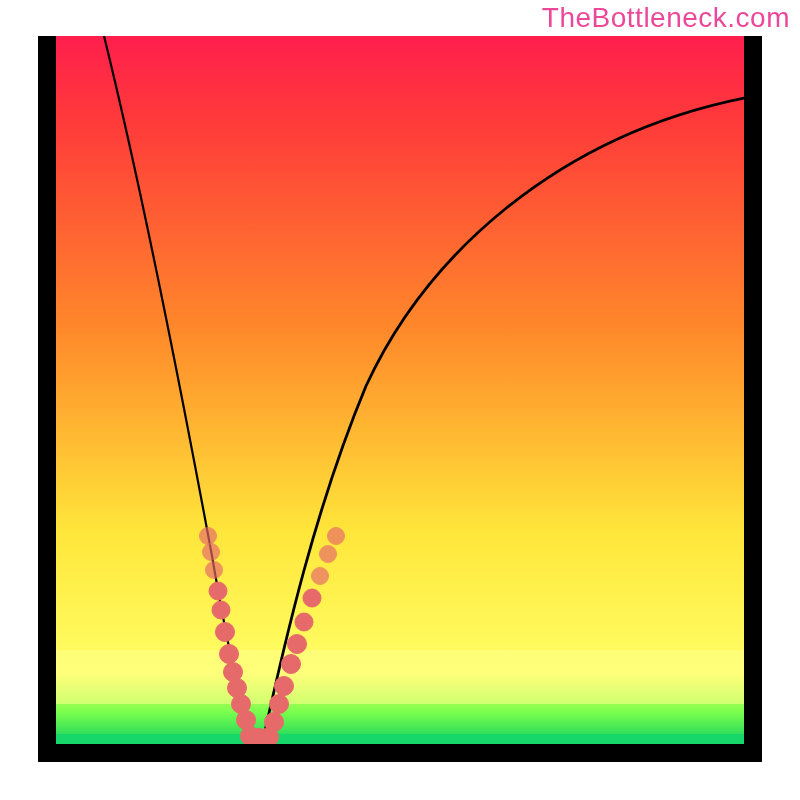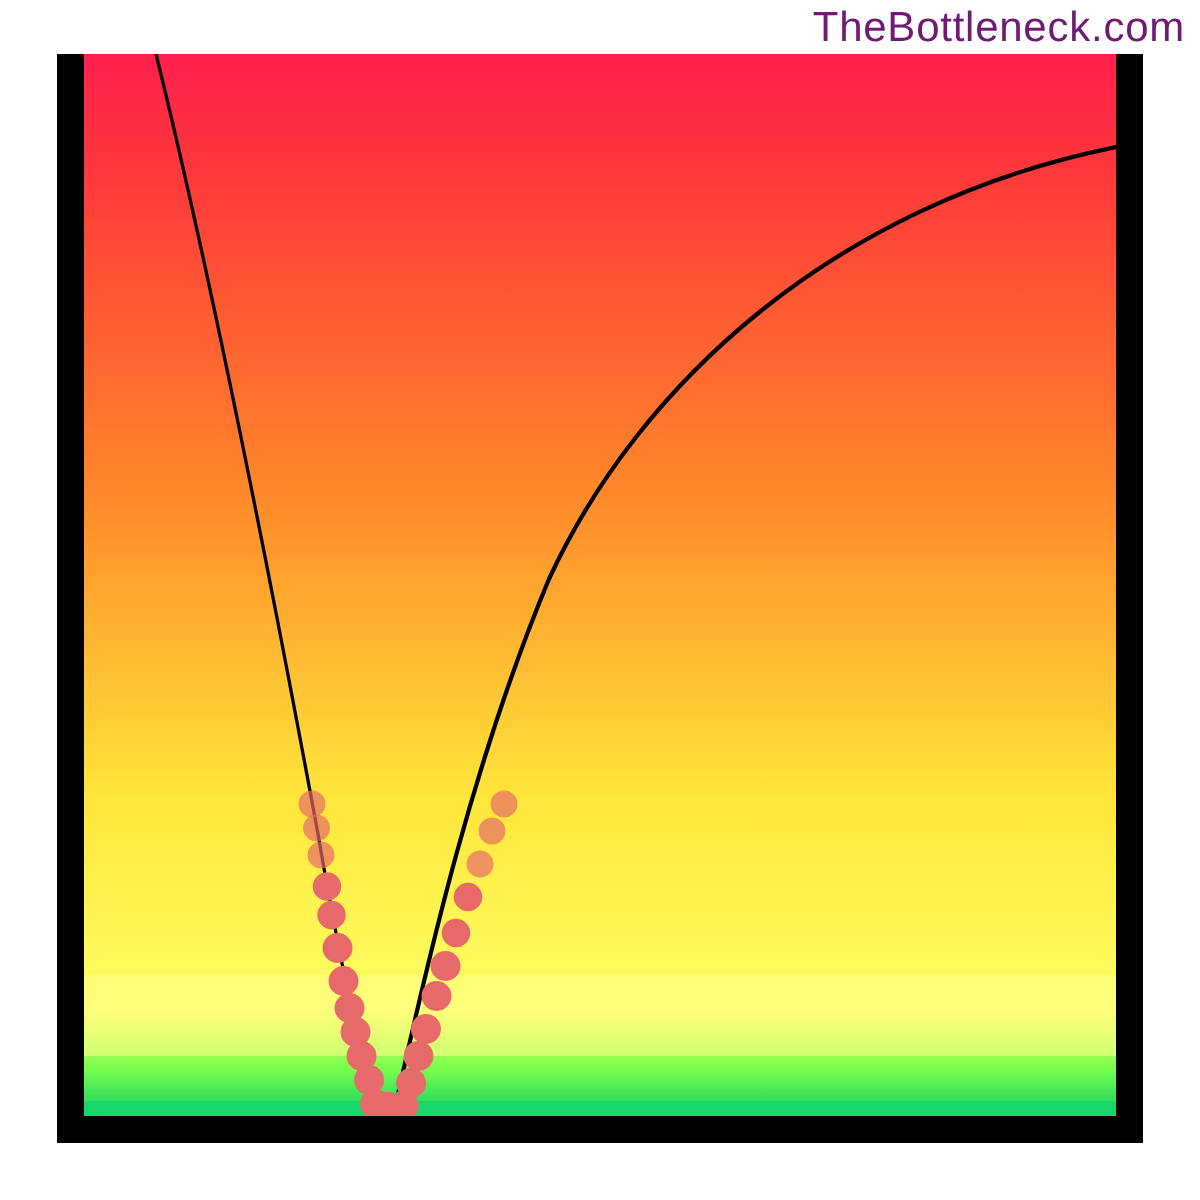--- a/index.html
+++ b/index.html
@@ -16,21 +16,21 @@
     height: 800px;
     box-sizing: border-box;
   }
   .watermark {
     position: absolute;
     top: 2px;
     right: 10px;
     font-family: Arial, Helvetica, sans-serif;
     font-size: 28px;
     font-weight: 500;
-    color: #701a75;
+    color: #ec4899;
     letter-spacing: 0.5px;
     z-index: 50;
   }
   .plot-wrap {
     position: absolute;
     left: 0;
     top: 0;
     width: 800px;
     height: 800px;
   }

